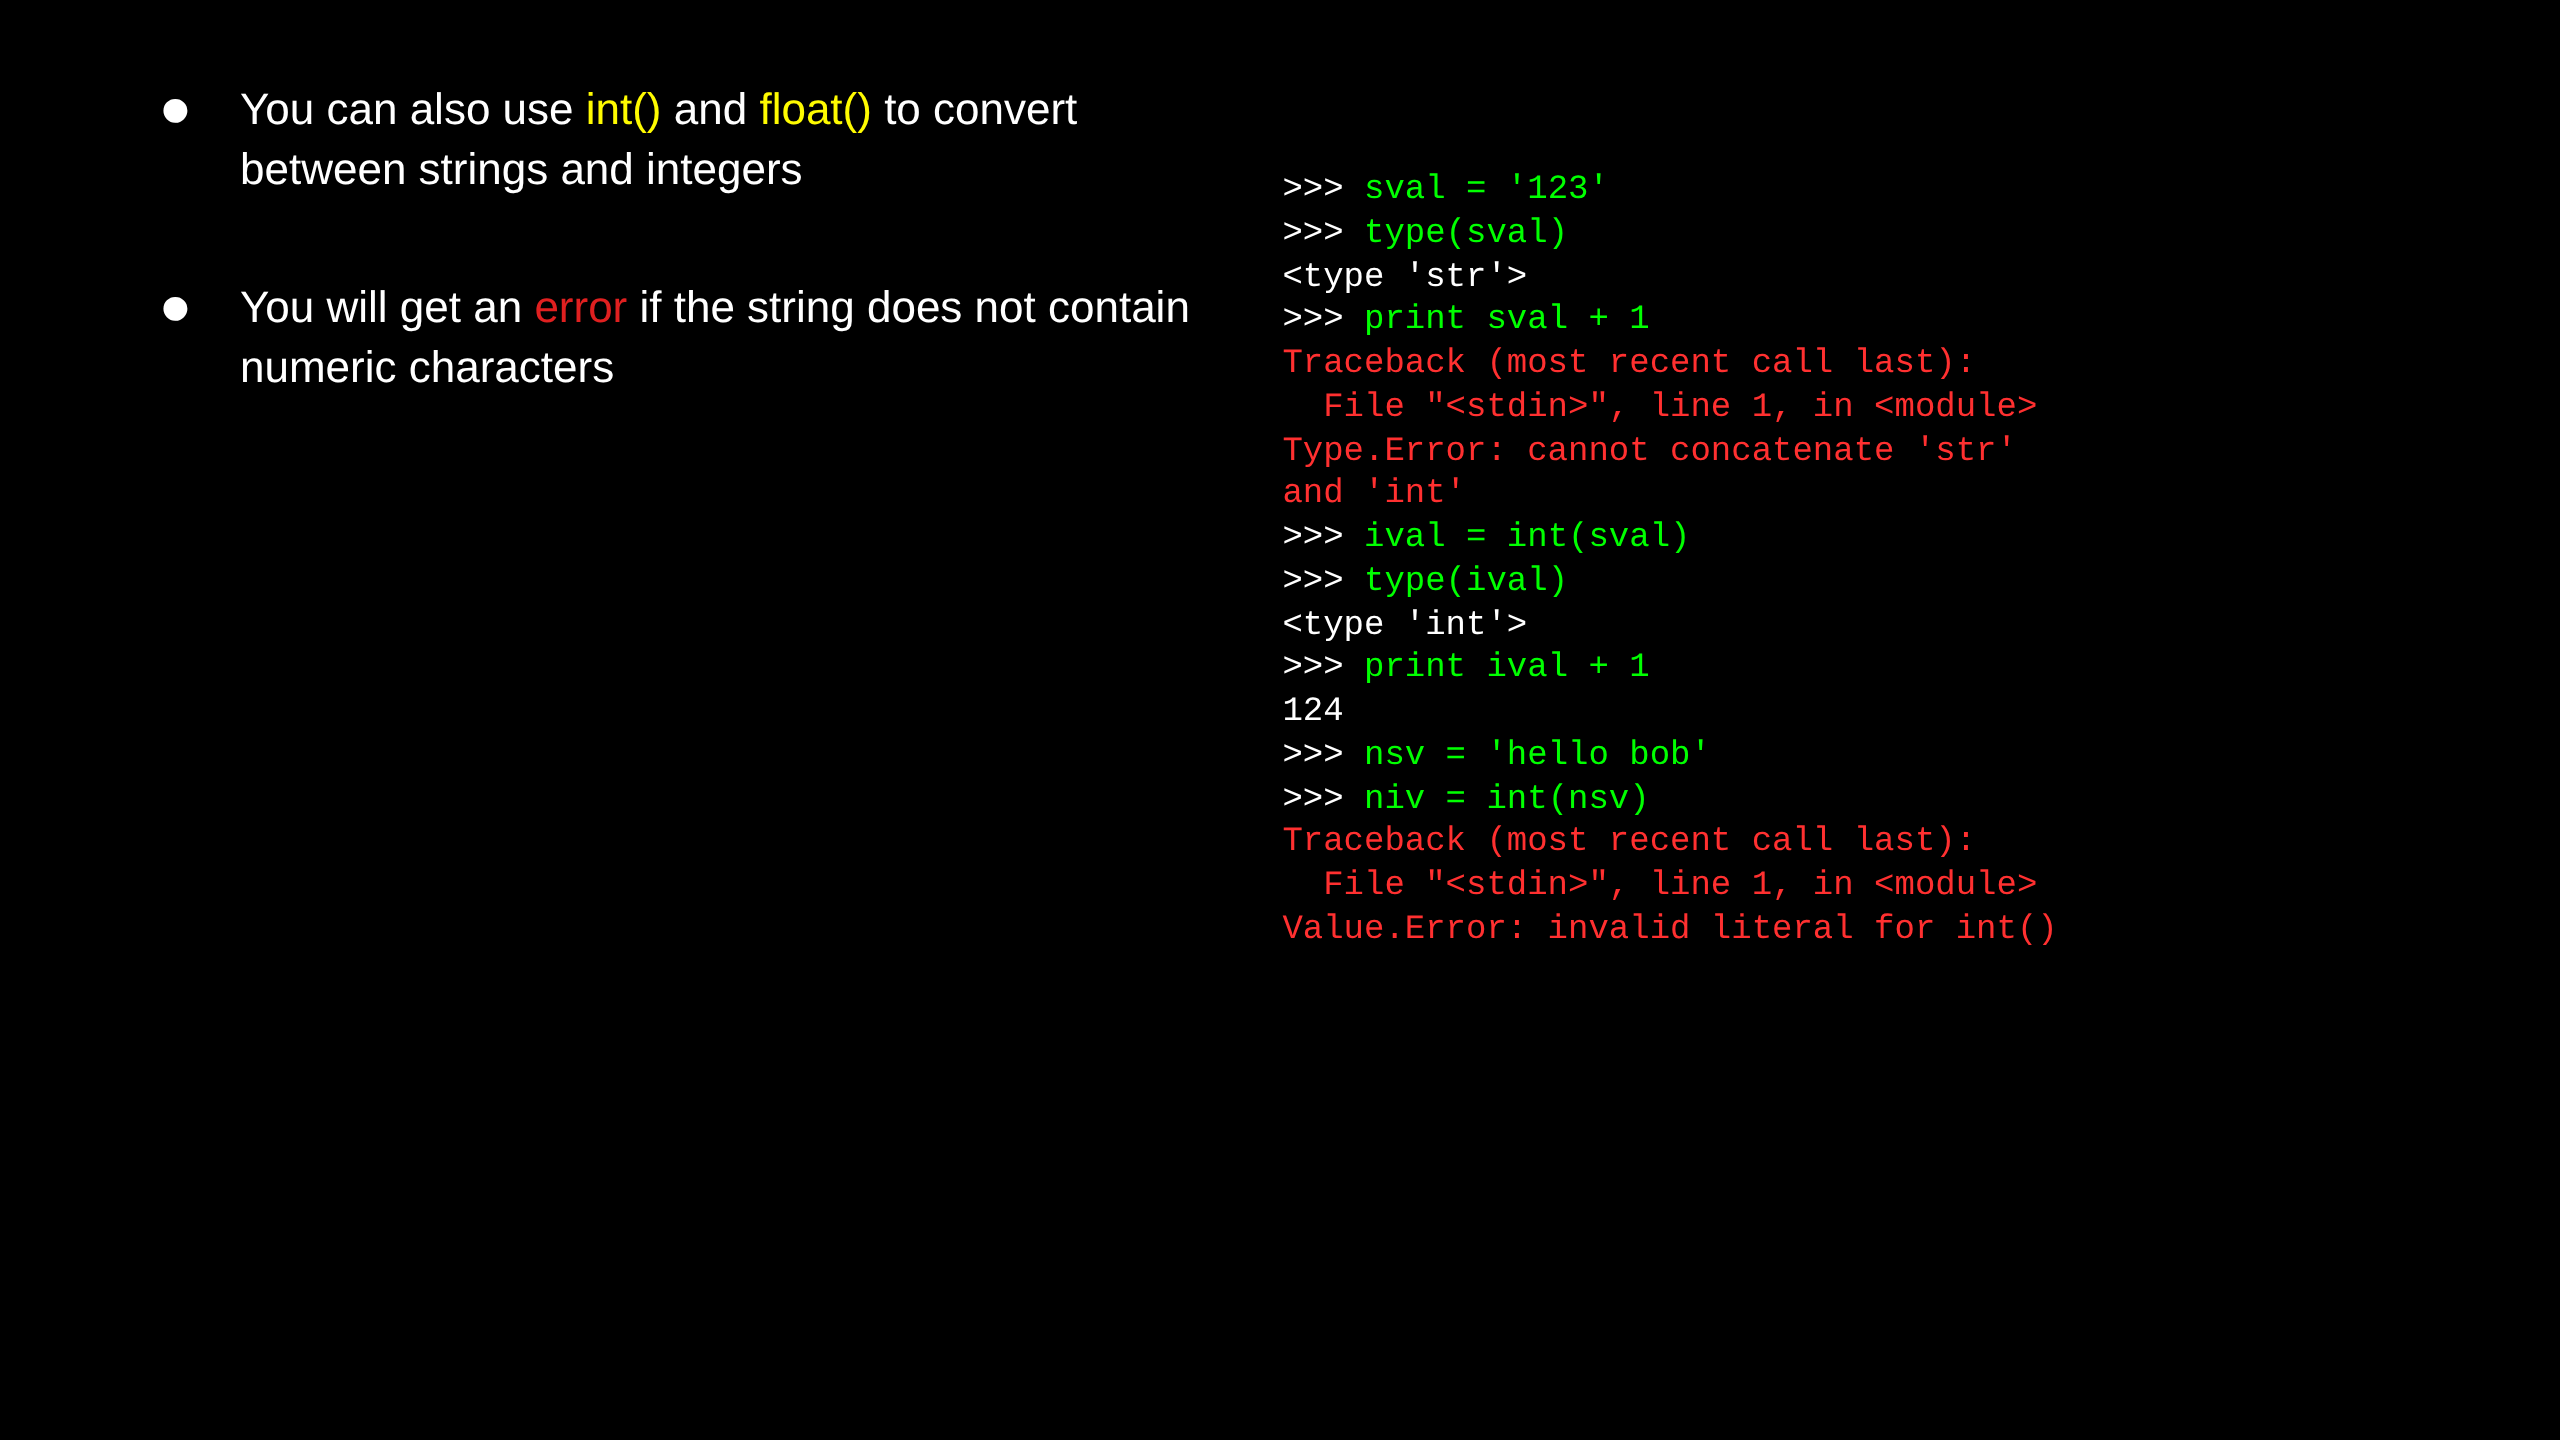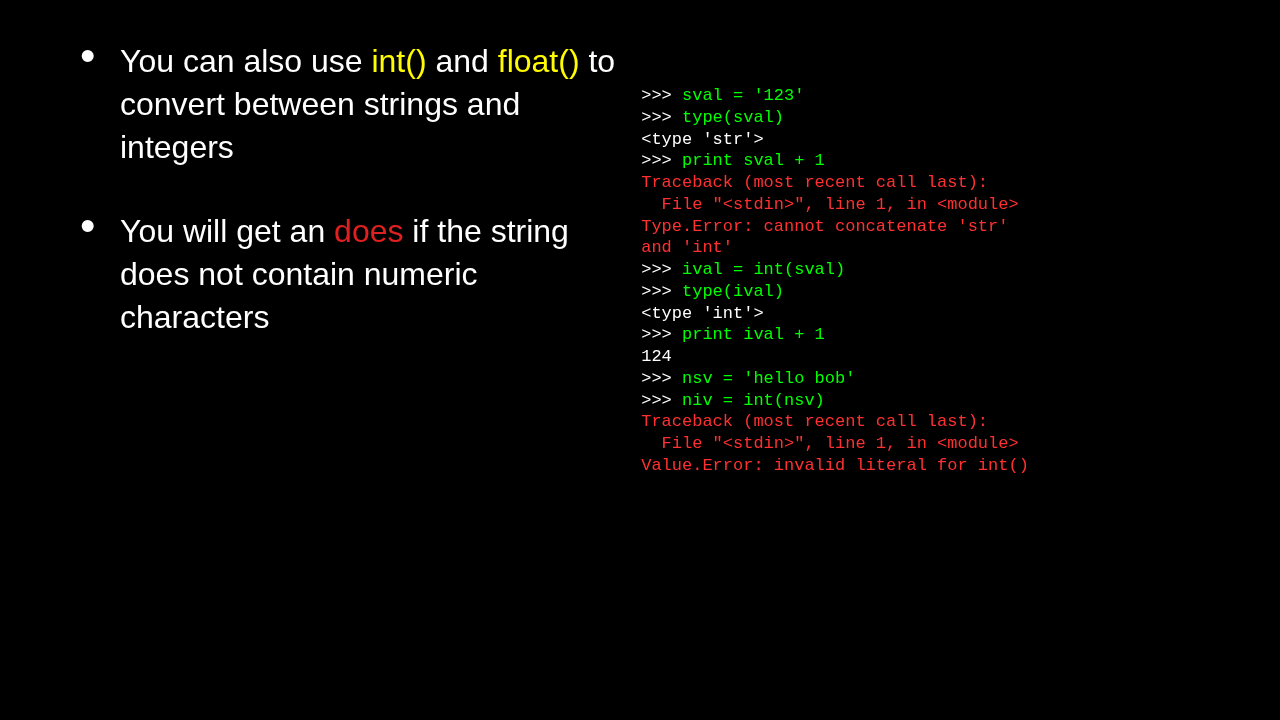--- a/index.html
+++ b/index.html
@@ -31,21 +31,21 @@
     margin: 0 0 60px 0;
     letter-spacing: -1px;
   }
   ul.bullets {
     list-style: none;
     padding: 0;
     margin: 0 10px 0 20px;
   }
   ul.bullets li {
     position: relative;
-    font-size: 32px;
+    font-size: 22px;
     line-height: 1.35;
     margin-bottom: 40px;
     padding-left: 40px;
   }
   ul.bullets li::before {
     content: "•";
     position: absolute;
     left: 0;
     top: -14px;
     font-size: 44px;
@@ -71,21 +71,21 @@
 </head>
 <body>
 
 <div class="slide">
   <div class="left">
     <ul class="bullets">
       <li>
         <span>You can also use </span><span class="hl-yellow">int()</span><span> and </span><span class="hl-yellow">float()</span><span> to convert between strings and integers</span>
       </li>
       <li>
-        <span>You will get an </span><span class="hl-red">does</span><span> if the string does not contain numeric characters</span>
+        <span>You will get an </span><span class="hl-red">error</span><span> if the string does not contain numeric characters</span>
       </li>
     </ul>
   </div>
   <div class="right">
     <div class="code"><span>&gt;&gt;&gt; </span><span class="g">sval = '123'</span>
 <span>&gt;&gt;&gt; </span><span class="g">type(sval)</span>
 <span>&lt;type 'str'&gt;</span>
 <span>&gt;&gt;&gt; </span><span class="g">print sval + 1</span>
 <span class="r">Traceback (most recent call last):</span>
 <span class="r">  File "&lt;stdin&gt;", line 1, in &lt;module&gt;</span>

